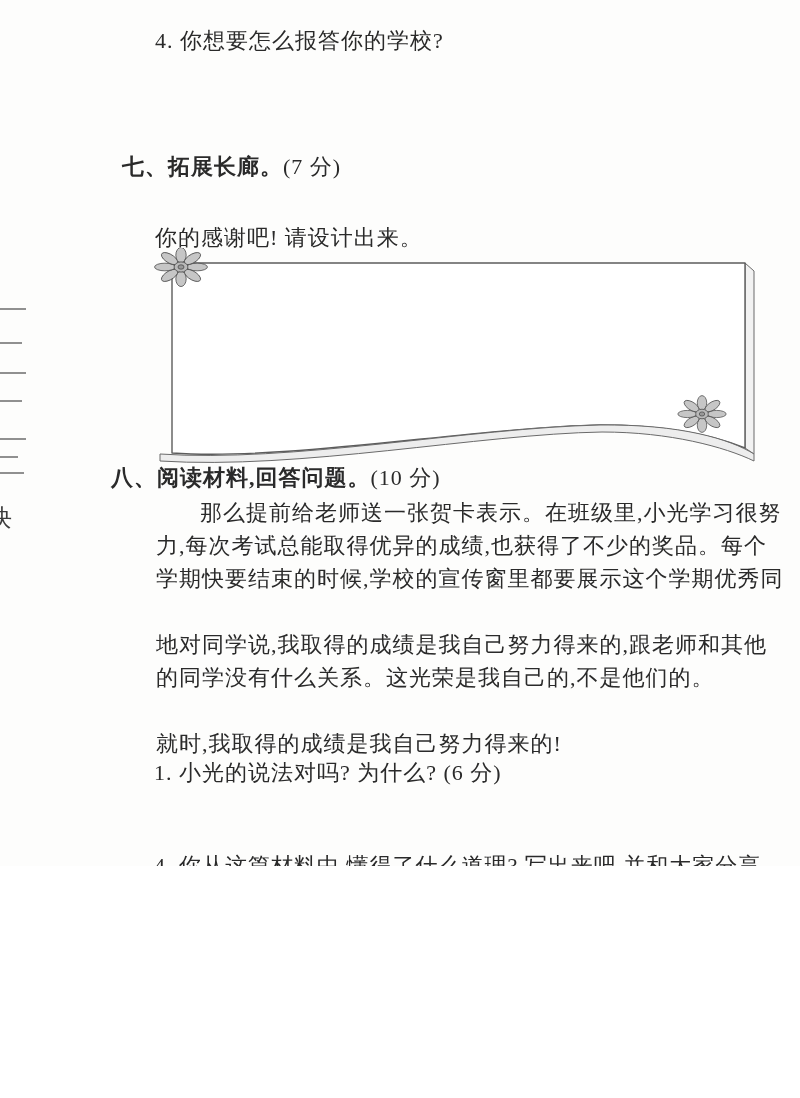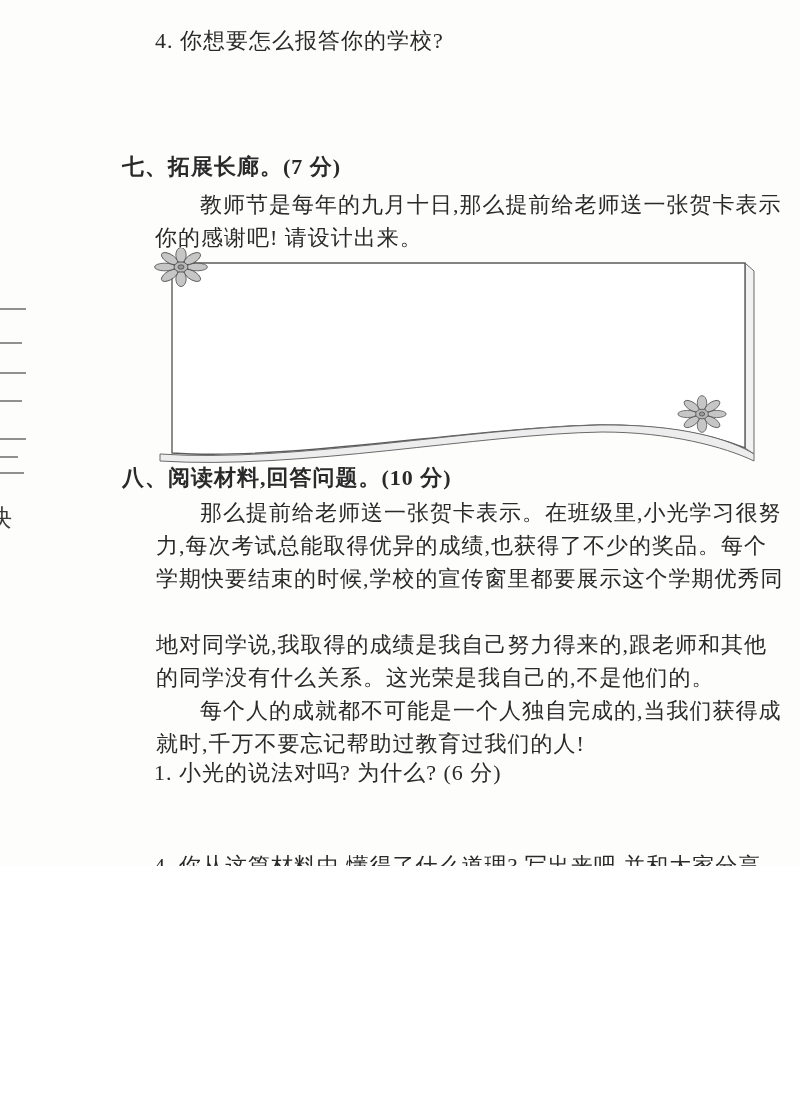--- a/index.html
+++ b/index.html
@@ -6,38 +6,37 @@
   .page{
     position:relative;width:800px;height:866px;overflow:hidden;
     background:#fdfdfc;color:#2a2a2a;
     font-family:"Liberation Serif","DejaVu Serif",serif;
   }
   .tline{
     position:absolute;font-size:22px;line-height:27px;letter-spacing:1px;
     white-space:nowrap;color:#2a2a2a;
   }
   .heading{font-weight:700;letter-spacing:1px;}
-  .heading .pts{font-weight:700;}
+  .heading .pts{font-weight:400;}
   .tick{position:absolute;left:0;height:2px;background:#909090;}
   .frag{position:absolute;color:#3c3c3c;}
   .bottom-bar{position:absolute;left:0;top:1077px;width:800px;height:21px;background:#050505;}
   svg{position:absolute;}
 </style>
 </head>
 <body>
 
 <div class="page">
 
   <div class="tline" style="left:155px;top:27px">4. 你想要怎么报答你的学校?</div>
 
   <div class="tline heading" style="left:122px;top:153px">
     <span>七、拓展长廊。</span><span class="pts">(7 分)</span>
   </div>
 
-  <div class="tline" style="left:200px;top:191px">教师节是每年的九月十日,那么提前给老师送一张贺卡表示</div>
   <div class="tline" style="left:155px;top:224px">你的感谢吧! 请设计出来。</div>
 
   <svg style="left:150px;top:248px" width="620" height="225" viewBox="0 0 620 225">
 
     <path d="M595,15 L604,23 L604,206 L595,200 Z" fill="#f2f2f2" stroke="#6a6a6a" stroke-width="1"></path>
 
     <path d="M22,205 L22,15 L595,15 L595,200 C575,192 530,177 450,177 C320,180 140,213 22,205 Z" fill="#ffffff" stroke="#5c5c5c" stroke-width="1.4" stroke-linejoin="round"></path>
 
     <path d="M10,206 C140,215 320,180 450,177 C530,176 580,191 604,206 L604,213 C575,199 520,184 452,184 C330,186 150,222 10,213 Z" fill="#ededed" stroke="#6a6a6a" stroke-width="1" stroke-linejoin="round"></path>
 
@@ -65,31 +64,30 @@
         <ellipse cx="14" cy="0" rx="9" ry="4.5" transform="rotate(180)"></ellipse>
         <ellipse cx="14" cy="0" rx="9" ry="4.5" transform="rotate(225)"></ellipse>
         <ellipse cx="14" cy="0" rx="9" ry="4.5" transform="rotate(270)"></ellipse>
         <ellipse cx="14" cy="0" rx="9" ry="4.5" transform="rotate(315)"></ellipse>
         <circle r="6" fill="#b9b9b9"></circle>
         <circle r="2.6" fill="#989898"></circle>
       </g>
     </g>
   </svg>
 
-  <div class="tline heading" style="left:122px;top:464px">
+  <div class="tline heading" style="left:111px;top:464px">
     <span>八、阅读材料,回答问题。</span><span class="pts">(10 分)</span>
   </div>
 
   <div class="tline" style="left:200px;top:499px">那么提前给老师送一张贺卡表示。在班级里,小光学习很努</div>
   <div class="tline" style="left:156px;top:565px">学期快要结束的时候,学校的宣传窗里都要展示这个学期优秀同</div>
   <div class="tline" style="left:156px;top:532px">力,每次考试总能取得优异的成绩,也获得了不少的奖品。每个</div>
   <div class="tline" style="left:156px;top:664px">的同学没有什么关系。这光荣是我自己的,不是他们的。</div>
   <div class="tline" style="left:156px;top:631px">地对同学说,我取得的成绩是我自己努力得来的,跟老师和其他</div>
-  <div class="tline" style="left:200px;top:697px">每个人的成就都不可能是一个人独自完成的,当我们获得成</div>
-  <div class="tline" style="left:156px;top:730px">就时,千万不要忘记帮助过教育过我们的人!</div>
+  <div class="tline" style="left:156px;top:730px">就时,我取得的成绩是我自己努力得来的!</div>
 
   <div class="tline" style="left:154px;top:759px">1. 小光的说法对吗? 为什么? (6 分)</div>
   <div class="tline" style="left:154px;top:852px">4. 你从这篇材料中,懂得了什么道理? 写出来吧,并和大家分享</div>
   <div class="tline" style="left:186px;top:887px">一下。(9 分)</div>
 
   <div class="tick" style="top:308px;width:26px"></div>
   <div class="tick" style="top:342px;width:22px"></div>
   <div class="tick" style="top:372px;width:26px"></div>
   <div class="tick" style="top:400px;width:22px"></div>
   <div class="tick" style="top:438px;width:26px"></div>

